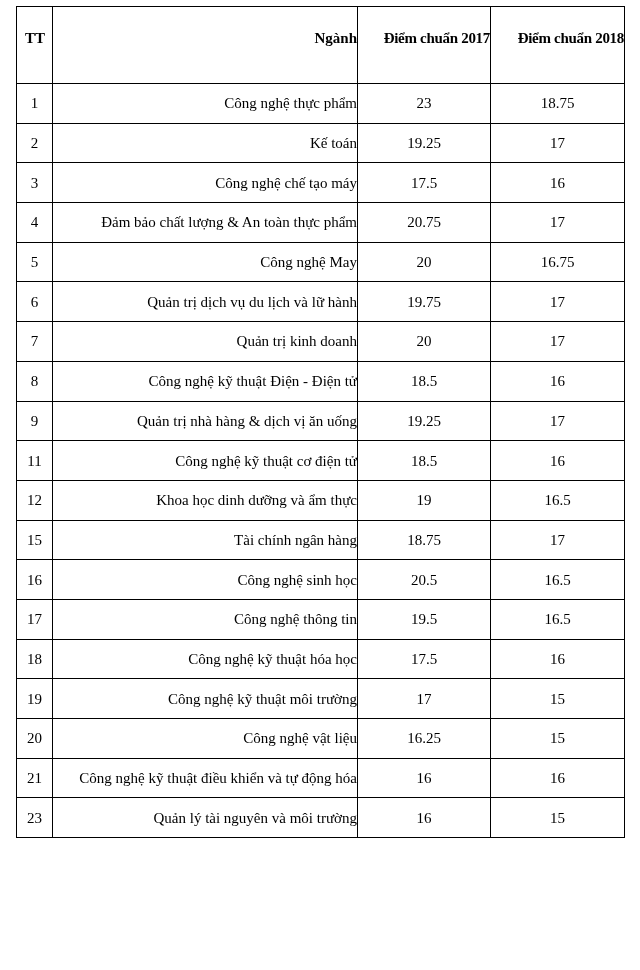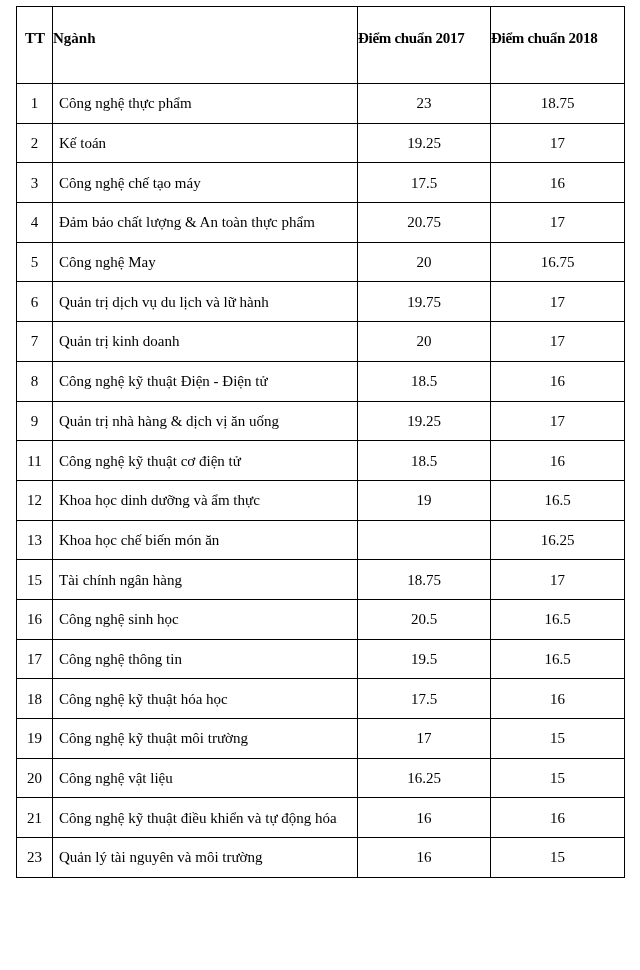--- a/index.html
+++ b/index.html
@@ -36,21 +36,21 @@
   }
   
   col.c-tt      { width: 36px; }
   col.c-nganh   { width: 305px; }
   col.c-2017    { width: 133px; }
   col.c-2018    { width: 134px; }
 
   thead th {
     height: 54px;
     font-weight: bold;
-    text-align: left;
+    text-align: right;
     font-size: 15px;
   }
   thead th.h-tt {
     text-align: left;
     padding-left: 8px;
     vertical-align: top;
     padding-top: 22px;
   }
   thead th.h-nganh {
     vertical-align: top;
@@ -62,21 +62,21 @@
     letter-spacing: -0.3px;
   }
   tbody td {
     height: 38.7px;
   }
   tbody td.t-tt {
     text-align: center;
     font-size: 15px;
   }
   tbody td.t-nganh {
-    text-align: left;
+    text-align: right;
     padding-left: 6px;
     font-size: 15px;
   }
   tbody td.t-score {
     text-align: center;
     font-size: 15px;
   }
 </style>
 </head>
 <body>
@@ -158,26 +158,20 @@
           <td class="t-score">18.5</td>
           <td class="t-score">16</td>
         </tr>
         <tr>
           <td class="t-tt">12</td>
           <td class="t-nganh">Khoa học dinh dưỡng và ẩm thực</td>
           <td class="t-score">19</td>
           <td class="t-score">16.5</td>
         </tr>
         <tr>
-          <td class="t-tt">13</td>
-          <td class="t-nganh">Khoa học chế biến món ăn</td>
-          <td class="t-score"></td>
-          <td class="t-score">16.25</td>
-        </tr>
-        <tr>
           <td class="t-tt">15</td>
           <td class="t-nganh">Tài chính ngân hàng</td>
           <td class="t-score">18.75</td>
           <td class="t-score">17</td>
         </tr>
         <tr>
           <td class="t-tt">16</td>
           <td class="t-nganh">Công nghệ sinh học</td>
           <td class="t-score">20.5</td>
           <td class="t-score">16.5</td>

